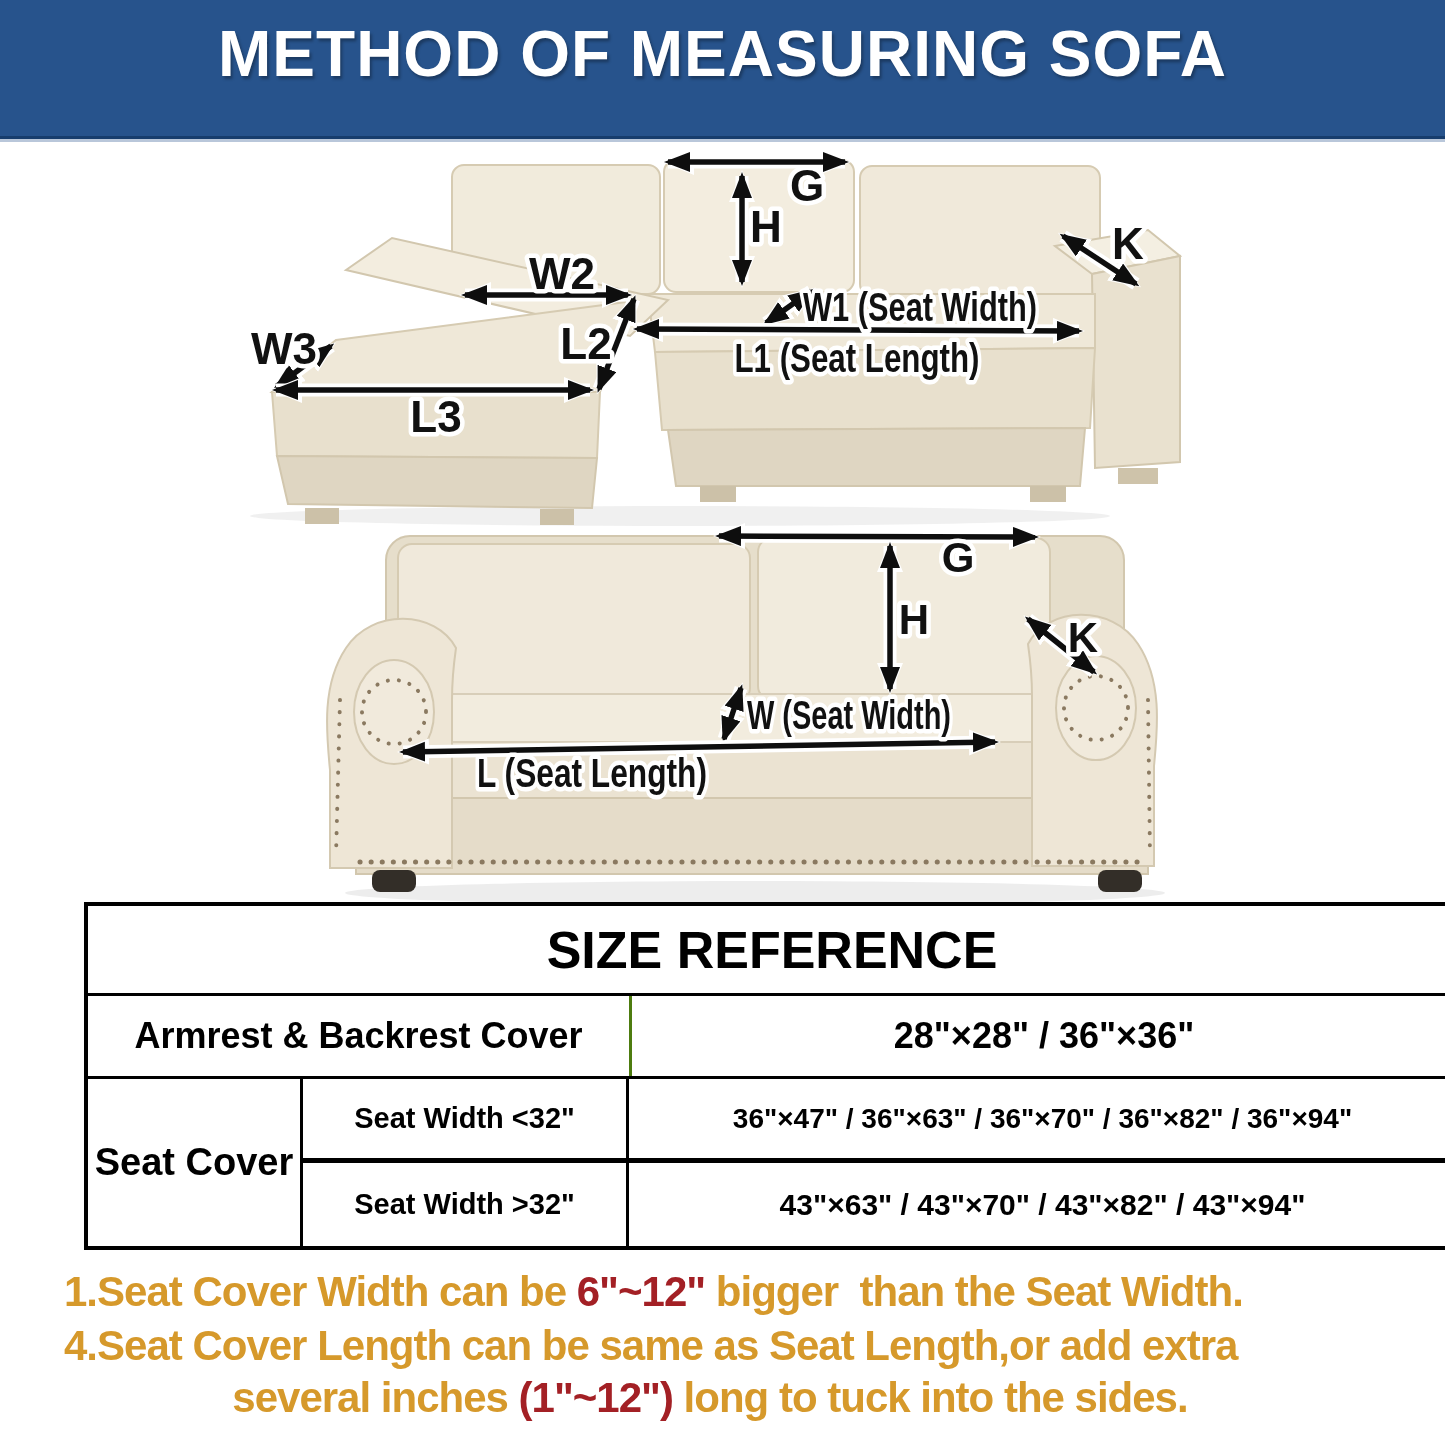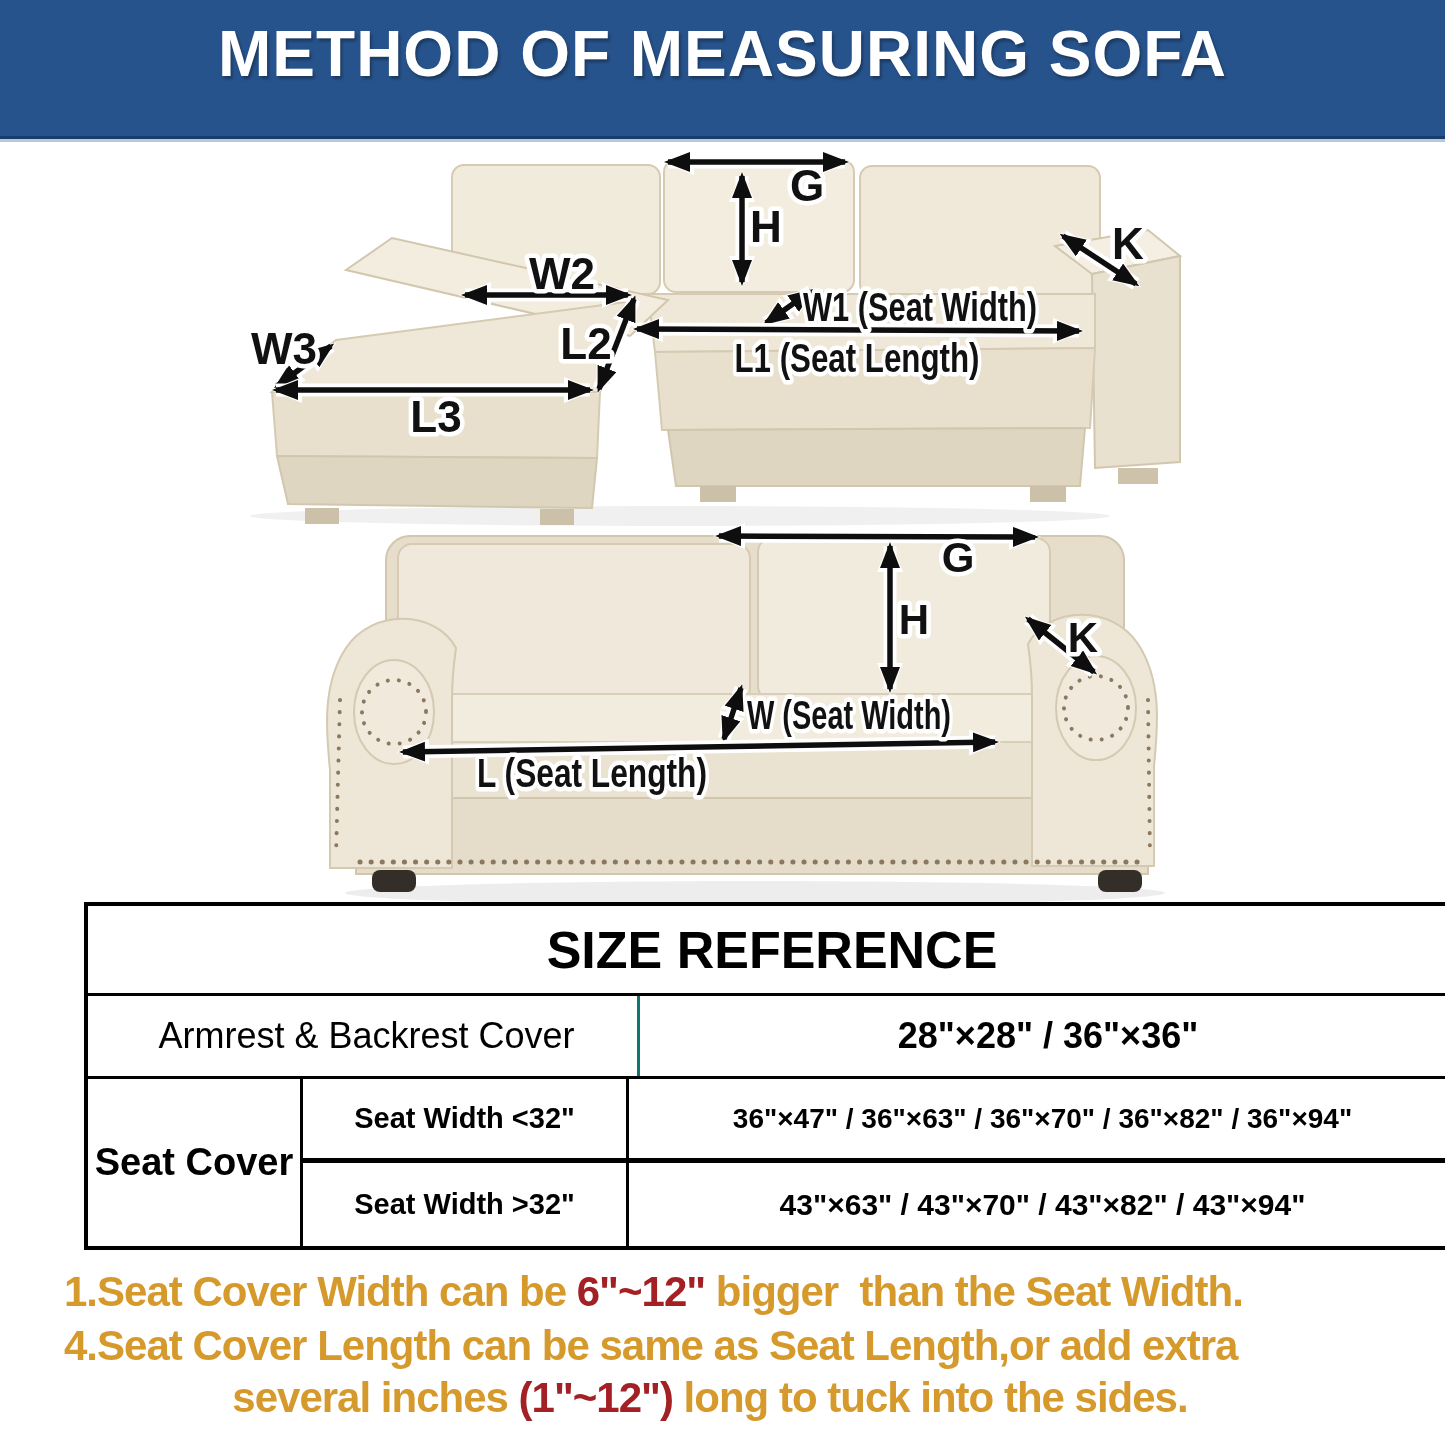--- a/index.html
+++ b/index.html
@@ -34,21 +34,21 @@
   .tbl {
     position:absolute; left:84px; top:902px; width:1376px; height:348px;
     border:4px solid #000; box-sizing:border-box; display:flex; flex-direction:column;
     background:#ffffff; color:#000;
   }
   .t-header {
     height:87px; border-bottom:3px solid #000; display:flex; align-items:center; justify-content:center;
     font-size:52px; font-weight:bold; flex:none;
   }
   .t-row1 { height:80px; border-bottom:3px solid #000; display:flex; flex:none; }
-  .t-row1-label { width:541px; border-right:3px solid #0f766e; display:flex; align-items:center; justify-content:center; font-size:36px; font-weight:normal; flex:none;padding-left:8px; }
+  .t-row1-label { width:541px; border-right:3px solid #4d7c0f; display:flex; align-items:center; justify-content:center; font-size:36px; font-weight:bold; flex:none; }
   .t-row1-value { flex:1; display:flex; align-items:center; justify-content:center; font-size:36px; font-weight:bold; }
   .t-bottom { flex:1; display:flex; }
   .t-group { width:212px; border-right:3px solid #000; display:flex; align-items:center; justify-content:center; font-size:38px; font-weight:bold; flex:none; }
   .t-sub { flex:1; display:flex; flex-direction:column; }
   .t-subrow { display:flex; }
   .t-subrow.first { height:79px; border-bottom:5px solid #000; flex:none; }
   .t-subrow.second { flex:1; }
   .t-sublabel { width:323px; border-right:3px solid #000; display:flex; align-items:center; justify-content:center; font-size:29px; font-weight:bold; flex:none; }
   .t-subvalue { flex:1; display:flex; align-items:center; justify-content:center; font-size:28px; font-weight:bold; }
   .t-subrow.second .t-subvalue { font-size:30px; }

